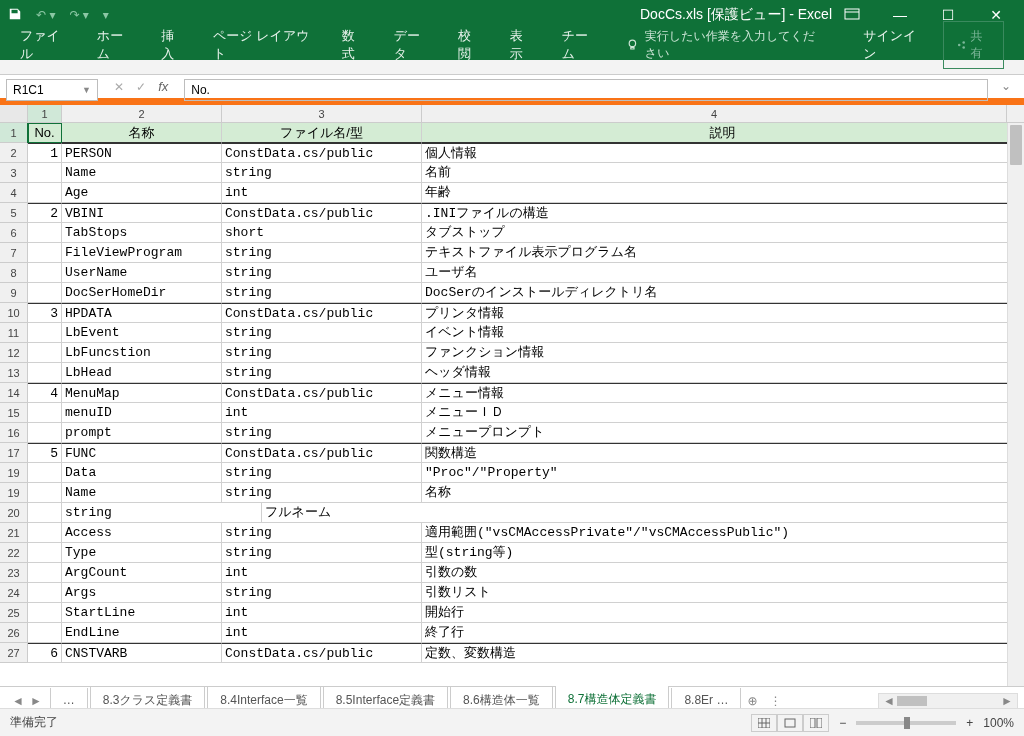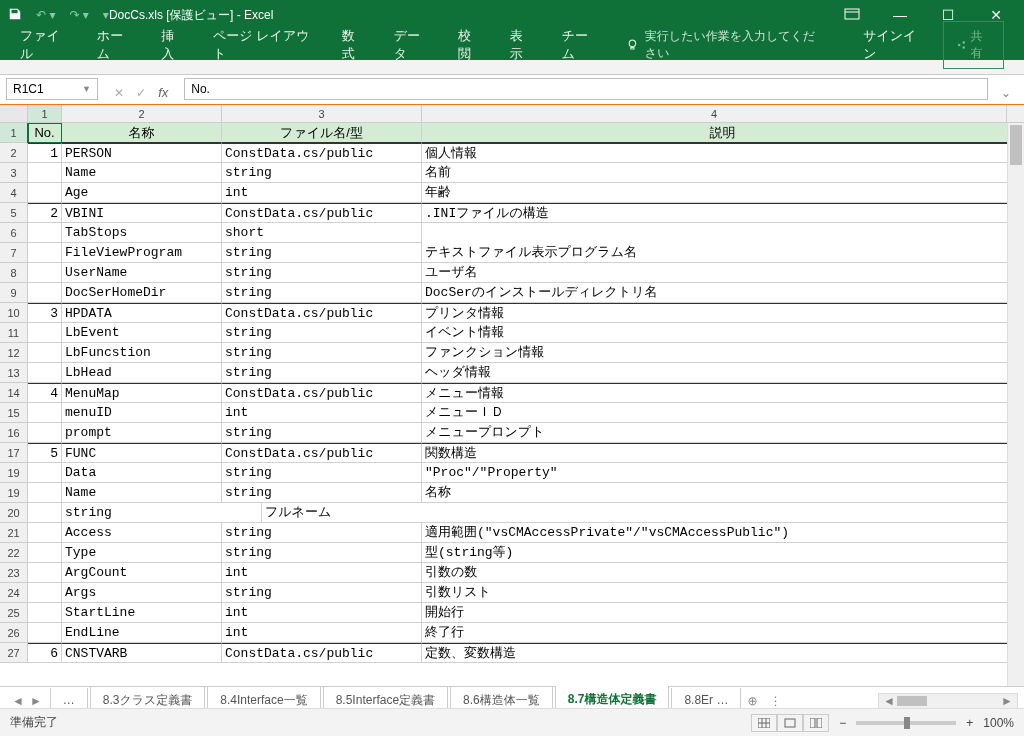--- a/index.html
+++ b/index.html
@@ -1,31 +1,31 @@
 <!DOCTYPE html>
 <html><head>
 <meta charset="utf-8">
 <style>
 *{margin:0;padding:0;box-sizing:border-box;font-family:"Segoe UI","Yu Gothic UI",Meiryo,sans-serif;font-size:12px}
 body{width:1024px;height:736px;background:#fff;overflow:hidden;position:relative}
 .titlebar{height:30px;background:#0f7138;display:flex;align-items:center;color:#fff;padding:0 8px}
 .qat{display:flex;gap:14px;align-items:center}
 .qat svg{width:14px;height:14px}
-.title-center{flex:1;text-align:left;font-size:12px}
+.title-center{flex:1;text-align:right;font-size:14px}
 .win-btns{display:flex;gap:8px;align-items:center}
 .win-btns span{width:40px;text-align:center;font-size:14px}
 .ribbon-tabs{height:30px;background:#0f7138;display:flex;align-items:center;padding:0 8px;color:#e8f3ec;gap:4px}
 .ribbon-tabs div{padding:6px 12px;font-size:13px;cursor:pointer}
 .tellme{padding:6px 8px;display:flex;align-items:center;gap:6px;color:#cce5d6}
 .tellme svg{width:14px;height:14px}
 .ribbon-right{margin-left:auto;display:flex;gap:10px;align-items:flex-start}
 .signin{padding:4px 8px}
 .share-btn{padding:4px 10px;border:1px solid #3a8a5e;display:flex;align-items:center;gap:4px;color:#7db89a}
 .gap-bar{height:15px;background:#f3f3f3;border-bottom:1px solid #ccc}
-.fbar{height:30px;background:#fff;display:flex;align-items:flex-end;padding:4px 6px;gap:6px;border-bottom:1px solid #f97316}
+.fbar{height:30px;background:#fff;display:flex;align-items:flex-start;padding:4px 6px;gap:6px;border-bottom:7px solid #f97316}
 .namebox{width:92px;height:22px;border:1px solid #bdbdbd;background:#fff;padding:0 6px;display:flex;align-items:center;justify-content:space-between}
 .namebox .dd{color:#888;font-size:9px}
 .fx-icons{display:flex;gap:12px;padding:0 10px;color:#aaa;align-items:center}
 .fx-label{font-style:italic;color:#666;font-size:13px}
 .formula-input{flex:1;height:22px;border:1px solid #bdbdbd;padding:0 6px;display:flex;align-items:center}
 .fbar-dd{width:24px;text-align:center;color:#888}
 .grid-area{position:absolute;top:105px;left:0;right:0;bottom:50px;display:flex;flex-direction:column}
 .col-headers{display:flex;height:18px;background:#f0f0f0;border-bottom:1px solid #ccc}
 .corner{width:28px;border-right:1px solid #ccc;background:#e8e8e8}
 .colh{text-align:center;border-right:1px solid #ccc;color:#444;line-height:18px;font-size:11px}
@@ -44,21 +44,21 @@
 .cell.c3{width:200px}
 .cell.c4{flex:1}
 .header-row .cell{background:#d4ecd4;text-align:center;border-bottom:1px solid #333;font-family:"MS Gothic",sans-serif}
 .sel-cell{outline:2px solid #0f7138;outline-offset:-1px}
 .topline .cell{border-top:1.5px solid #333}
 .vscroll{position:absolute;right:0;top:0;width:17px;bottom:0;background:#f0f0f0;border-left:1px solid #ddd}
 .vscroll .thumb{position:absolute;top:2px;left:2px;right:2px;height:40px;background:#c0c0c0;border-radius:1px}
 .tabstrip{position:absolute;bottom:22px;left:0;right:0;height:28px;background:#fff;border-top:1px solid #ccc;display:flex;align-items:center;padding:0 6px;gap:2px}
 .tab-nav{display:flex;gap:6px;color:#888;padding:0 6px}
 .sheet-tab{padding:5px 12px;border:1px solid #ccc;border-top:none;background:#fff;color:#0f7138;font-size:12px;cursor:pointer}
-.sheet-tab.active{border-bottom:2px solid #0f7138;font-weight:bold;background:#fff}
+.sheet-tab.active{border-bottom:2px solid #0f7138;font-weight:normal;background:#fff}
 .sheet-tab.dim{color:#555}
 .tab-add{padding:4px;color:#888}
 .hscroll{flex:0 0 140px;height:16px;background:#f0f0f0;margin-left:auto;border:1px solid #ddd;position:relative}
 .hscroll .thumb{position:absolute;left:2px;top:2px;bottom:2px;width:30px;background:#c0c0c0}
 .status{position:absolute;bottom:0;left:0;right:0;height:28px;background:#f3f3f3;border-top:1px solid #ddd;display:flex;align-items:center;padding:0 10px;font-size:11px;color:#444}
 .status-right{margin-left:auto;display:flex;align-items:center;gap:10px}
 .view-btns{display:flex;gap:0}
 .view-btns span{width:26px;height:18px;border:1px solid #ccc;display:flex;align-items:center;justify-content:center}
 .zoom-slider{width:100px;height:4px;background:#ccc;position:relative}
 .zoom-slider .knob{position:absolute;left:48px;top:-4px;width:6px;height:12px;background:#888}
@@ -178,20 +178,21 @@
         <div class="cell c1">2</div>
         <div class="cell c2">VBINI</div>
         <div class="cell c3">ConstData.cs/public</div>
         <div class="cell c4">.INIファイルの構造</div>
       </div>
       <div class="row">
         <div class="rh">6</div>
         <div class="cell c1"></div>
         <div class="cell c2">TabStops</div>
         <div class="cell c3">short</div>
+        <div class="cell c4">タブストップ</div>
       </div>
       <div class="row">
         <div class="rh">7</div>
         <div class="cell c1"></div>
         <div class="cell c2">FileViewProgram</div>
         <div class="cell c3">string</div>
         <div class="cell c4">テキストファイル表示プログラム名</div>
       </div>
       <div class="row">
         <div class="rh">8</div>

